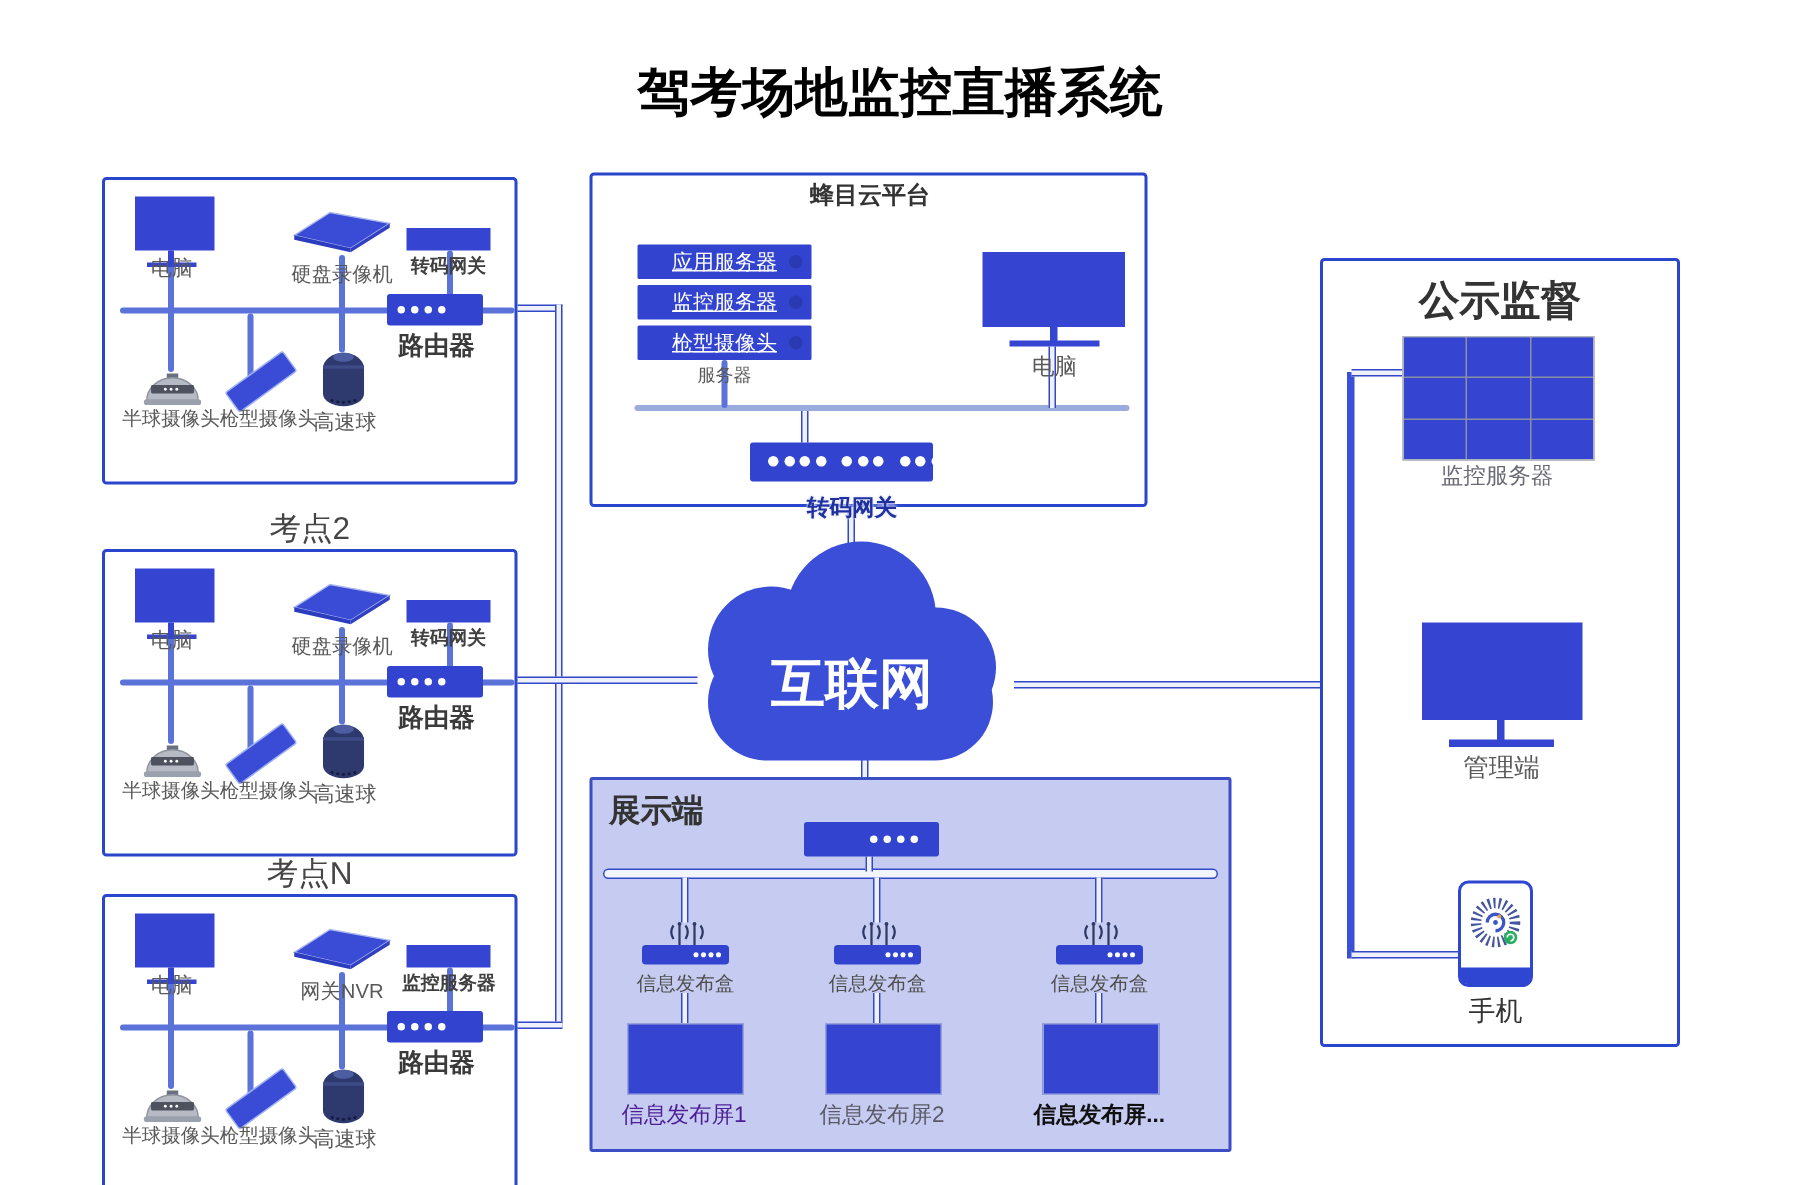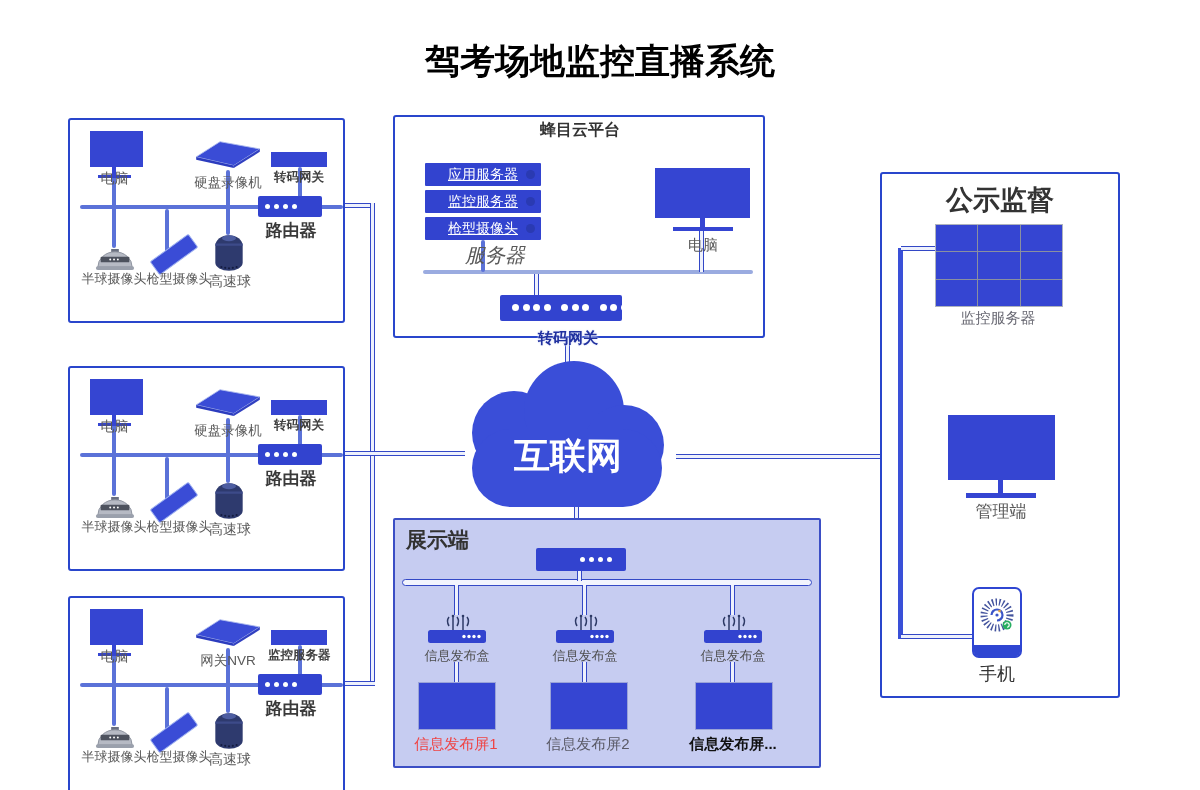--- a/index.html
+++ b/index.html
@@ -107,20 +107,21 @@
     <div class="lbl" style="left:116px;top:55px;width:84px;font-size:13.5px;">硬盘录像机</div>
     <div class="red-lbl" style="left:198px;top:49px;width:62px;">转码网关</div>
     <div class="router-lbl" style="left:188px;top:99px;width:66px;">路由器</div>
     <div class="lbl" style="left:0px;top:151px;width:88px;font-size:13px;">半球摄像头</div>
     <div class="lbl" style="left:68px;top:151px;width:82px;font-size:13px;">枪型摄像头</div>
     <div class="lbl" style="left:130px;top:153px;width:60px;">高速球</div>
   </div>
 </div>
 
 <div class="site" style="top:338px;">
+  <div class="site-name">考点2</div>
   <div class="sbox">
     <div class="sline-h" style="left:10px;top:85px;width:263px;"></div>
     <div class="sline-v" style="left:42px;top:47px;height:81px;"></div>
     <div class="sline-v" style="left:95px;top:89px;height:46px;"></div>
     <div class="sline-v" style="left:156px;top:50px;height:65px;"></div>
     <div class="sline-v" style="left:228px;top:47px;height:32px;"></div>
     <div class="abs blue" style="left:20px;top:11px;width:53px;height:36px;"></div>
     <div class="abs blue" style="left:42px;top:47px;width:4px;height:9px;"></div>
     <div class="abs blue" style="left:28px;top:55px;width:33px;height:3px;"></div>
     <svg class="abs" style="left:124px;top:16px;" width="68" height="36" viewBox="0 0 94 40">
@@ -161,20 +162,21 @@
     <div class="lbl" style="left:116px;top:55px;width:84px;font-size:13.5px;">硬盘录像机</div>
     <div class="red-lbl" style="left:198px;top:49px;width:62px;">转码网关</div>
     <div class="router-lbl" style="left:188px;top:99px;width:66px;">路由器</div>
     <div class="lbl" style="left:0px;top:151px;width:88px;font-size:13px;">半球摄像头</div>
     <div class="lbl" style="left:68px;top:151px;width:82px;font-size:13px;">枪型摄像头</div>
     <div class="lbl" style="left:130px;top:153px;width:60px;">高速球</div>
   </div>
 </div>
 
 <div class="site" style="top:568px;">
+  <div class="site-name">考点N</div>
   <div class="sbox">
     <div class="sline-h" style="left:10px;top:85px;width:263px;"></div>
     <div class="sline-v" style="left:42px;top:47px;height:81px;"></div>
     <div class="sline-v" style="left:95px;top:89px;height:46px;"></div>
     <div class="sline-v" style="left:156px;top:50px;height:65px;"></div>
     <div class="sline-v" style="left:228px;top:47px;height:32px;"></div>
     <div class="abs blue" style="left:20px;top:11px;width:53px;height:36px;"></div>
     <div class="abs blue" style="left:42px;top:47px;width:4px;height:9px;"></div>
     <div class="abs blue" style="left:28px;top:55px;width:33px;height:3px;"></div>
     <svg class="abs" style="left:124px;top:16px;" width="68" height="36" viewBox="0 0 94 40">
@@ -223,21 +225,21 @@
 
 <div class="frame" style="left:393px;top:115px;width:372px;height:223px;"></div>
 <div class="ttl" style="left:430px;top:120px;width:300px;font-size:16px;">蜂目云平台</div>
 <div class="pbus" style="left:423px;top:270px;width:330px;"></div>
 <div class="sline-v" style="left:481px;top:240px;height:32px;"></div>
 <div class="dline-v" style="left:534px;top:274px;height:21px;"></div>
 <div class="dline-v" style="left:699px;top:231px;height:41px;"></div>
 <div class="srv-bar" style="top:163px;"><span>应用服务器</span><span class="knob"></span></div>
 <div class="srv-bar" style="top:190px;"><span>监控服务器</span><span class="knob"></span></div>
 <div class="srv-bar" style="top:217px;"><span>枪型摄像头</span><span class="knob"></span></div>
-<div class="lbl" style="left:445px;top:243px;width:100px;font-size:20px;font-style:italic;">服务器</div>
+<div class="lbl" style="left:433px;top:243px;width:100px;font-size:12px;">服务器</div>
 <div class="abs blue" style="left:655px;top:168px;width:95px;height:50px;"></div>
 <div class="abs blue" style="left:700px;top:218px;width:5px;height:10px;"></div>
 <div class="abs blue" style="left:673px;top:227px;width:60px;height:4px;"></div>
 <div class="lbl" style="left:673px;top:236px;width:60px;font-size:15px;">电脑</div>
 <div class="router-bar" style="left:500px;top:295px;width:122px;height:26px;">
   <div class="dots" style="left:12px;top:9px;">
     <span class="dot big"></span>
       <span class="dot big"></span>
       <span class="dot big"></span>
       <span class="dot big"></span>
@@ -331,21 +333,21 @@
     <circle cx="47" cy="24.5" r="1.7" fill="#fff"></circle>
     <circle cx="52" cy="24.5" r="1.7" fill="#fff"></circle>
 </svg>
 <div class="lbl" style="left:412px;top:648px;width:90px;font-size:13px;color:#4d4d4d;">信息发布盒</div>
 <div class="lbl" style="left:540px;top:648px;width:90px;font-size:13px;color:#4d4d4d;">信息发布盒</div>
 <div class="lbl" style="left:688px;top:648px;width:90px;font-size:13px;color:#4d4d4d;">信息发布盒</div>
 
 <div class="screen" style="left:418px;top:682px;"></div>
 <div class="screen" style="left:550px;top:682px;"></div>
 <div class="screen" style="left:695px;top:682px;"></div>
-<div class="lbl" style="left:408px;top:735px;width:96px;font-size:15px;color:#ef4444;">信息发布屏1</div>
+<div class="lbl" style="left:408px;top:735px;width:96px;font-size:15px;color:#4c1d95;">信息发布屏1</div>
 <div class="lbl" style="left:540px;top:735px;width:96px;font-size:15px;color:#5a5a66;">信息发布屏2</div>
 <div class="lbl" style="left:683px;top:735px;width:100px;font-size:15px;color:#111;font-weight:700;">信息发布屏...</div>
 
 <div class="frame" style="left:880px;top:172px;width:240px;height:526px;"></div>
 <div class="ttl" style="left:930px;top:182px;width:140px;font-size:27px;">公示监督</div>
 <div class="trunk" style="left:898px;top:248px;height:391px;"></div>
 <div class="dline-h" style="left:901px;top:246px;width:34px;"></div>
 <div class="dline-h" style="left:901px;top:634px;width:71px;"></div>
 <div class="wall">
   <div></div>

